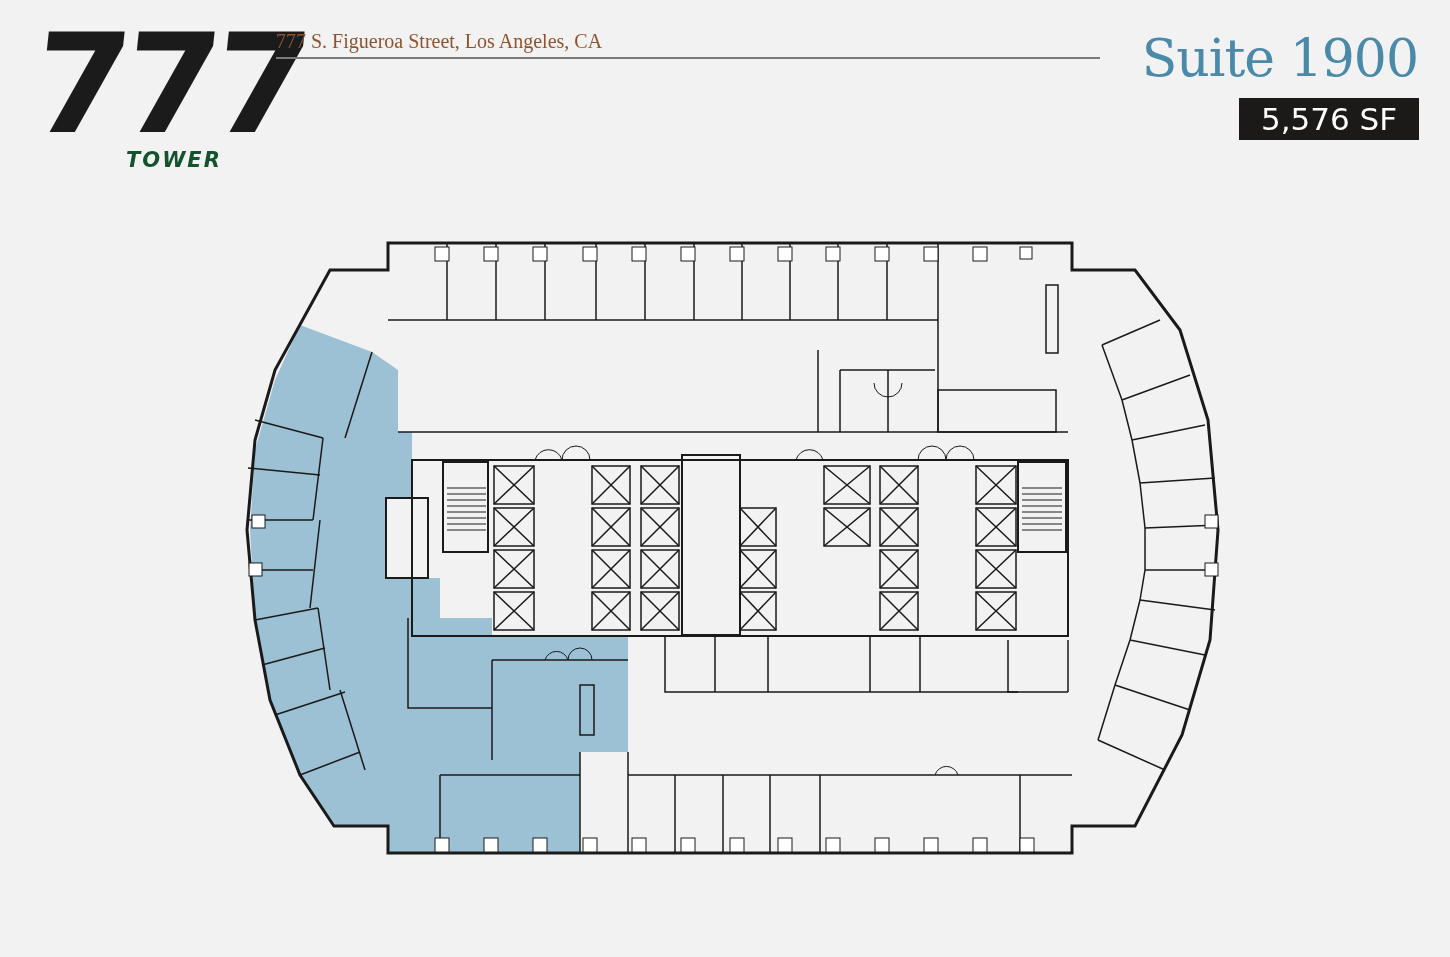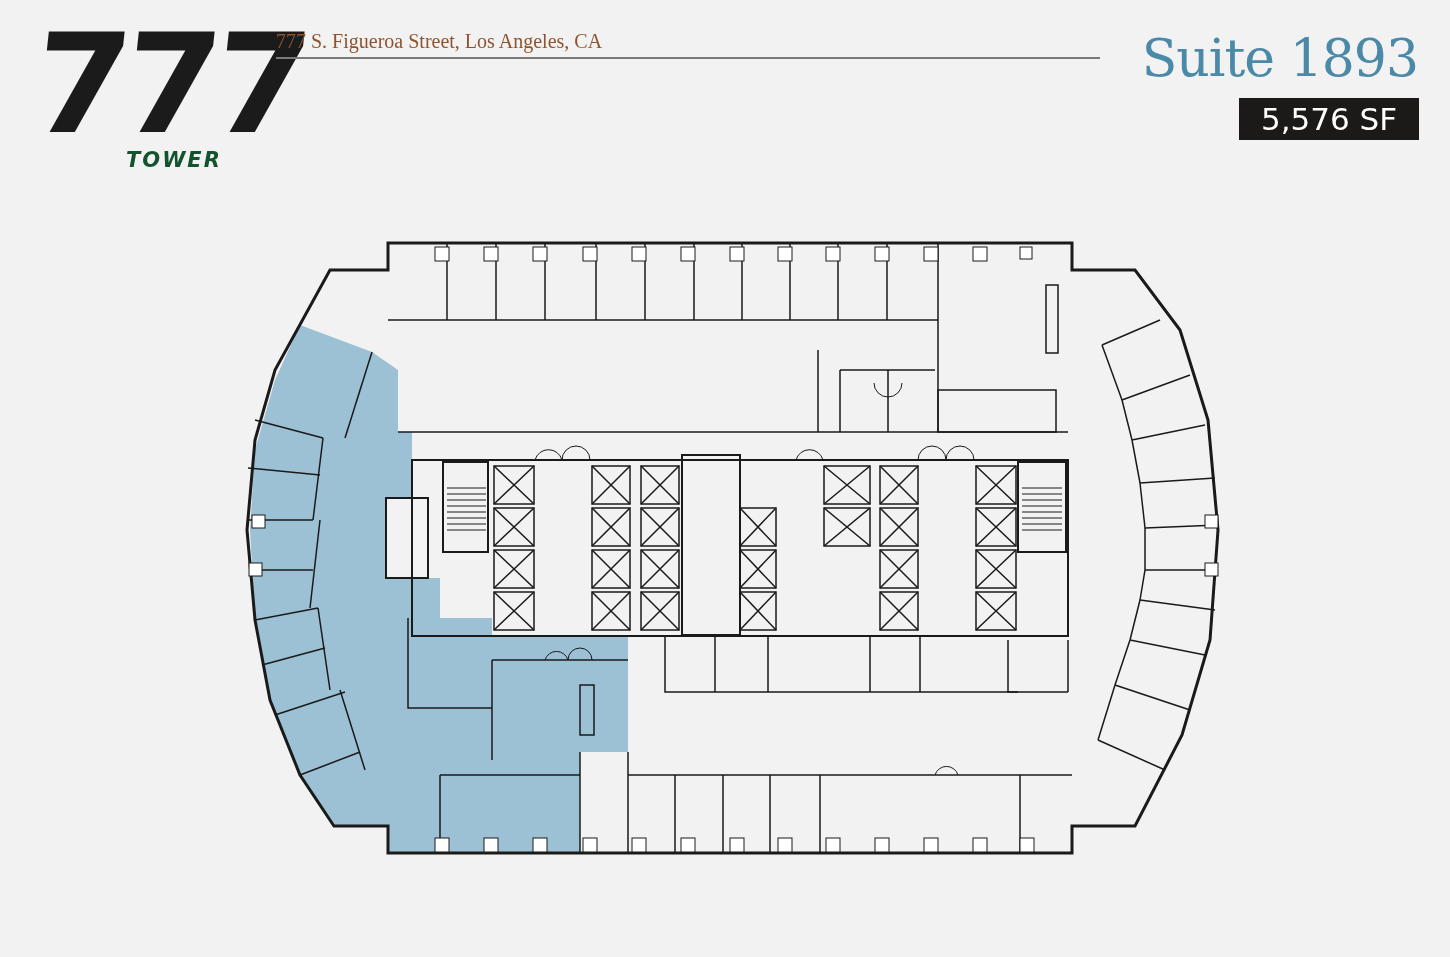--- a/index.html
+++ b/index.html
@@ -40,21 +40,21 @@
   }
   svg.plan { position:absolute; left:0; top:0; }
 </style>
 </head>
 <body>
 
 <div class="logo-num">777</div>
 <div class="logo-sub">TOWER</div>
 <div class="address">777 S. Figueroa Street, Los Angeles, CA</div>
 <div class="rule"></div>
-<div class="suite">Suite 1893</div>
+<div class="suite">Suite 1900</div>
 <div class="sf-badge">5,576 SF</div>
 
 <svg class="plan" width="1450" height="957" viewBox="0 0 1450 957">
 
   <path d="M300,325 L372,352 L398,370 L398,432 L412,432 L412,498 L386,498 L386,578 L440,578 L440,618 L492,618 L492,636 L628,636 L628,752 L580,752 L580,852 L388,852 L388,826 L336,826 L300,775 L270,700 L255,620 L250,530 L255,450 L275,380 Z" fill="#9cc0d4" stroke="none"></path>
 
   <g fill="none" stroke="#1a1a1a" stroke-width="2">
 
     <path d="M388,243 L1072,243 L1072,270 L1135,270 L1180,330 L1208,420 L1218,530 L1210,640 L1182,735 L1135,826 L1072,826 L1072,853 L388,853 L388,826 L334,826 L300,775 L270,700 L255,620 L247,530 L255,440 L275,370 L330,270 L388,270 Z" stroke-width="3"></path>
 

